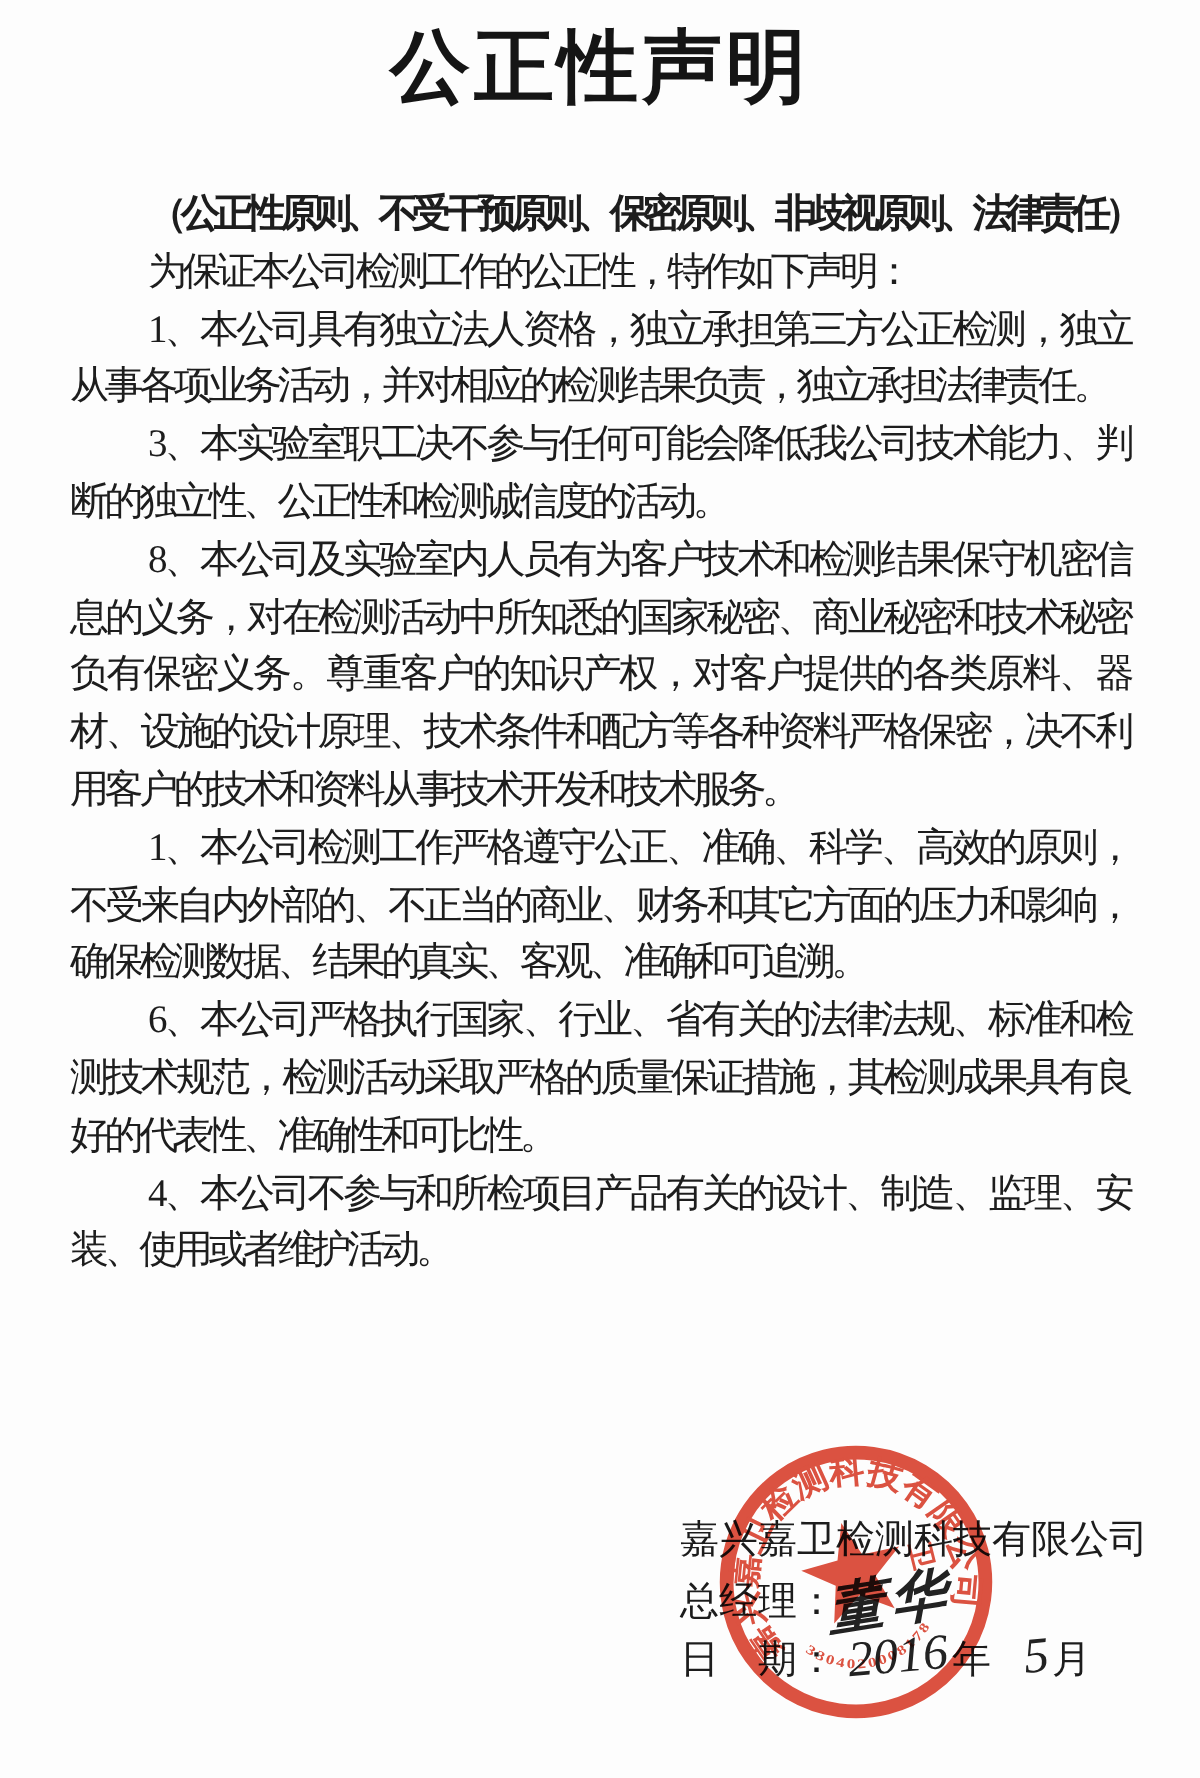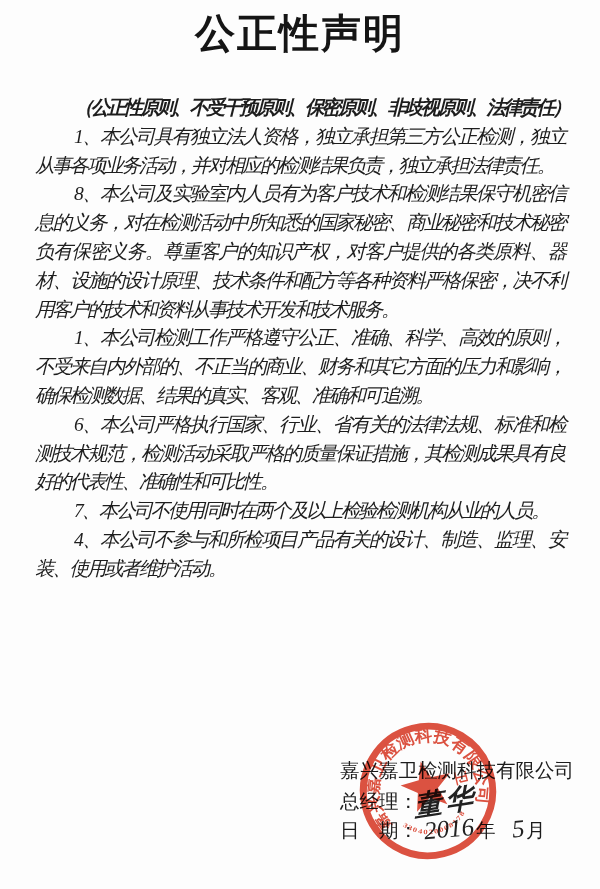--- a/index.html
+++ b/index.html
@@ -13,21 +13,21 @@
 
   .title {
     margin:0; padding-top:7px; text-align:center;
     font-size:40px; font-weight:700; letter-spacing:2px;
     line-height:54px; color:#151515;
   }
 
   .content { margin-top:33px; padding:0 35px; }
   .content p {
     margin:0; font-size:19.5px; line-height:28.8px;
-    letter-spacing:-2.2px; text-align:justify; text-indent:2em;font-style:italic;
+    letter-spacing:-2.2px; text-align:justify; text-indent:2em;
   }
   p.principles { font-weight:700; letter-spacing:-3px; white-space:nowrap; }
 
   .sig {
     position:absolute; left:340px; top:756px; z-index:1;
     font-size:19.5px; line-height:29.2px; color:#1c1c1c;
   }
   .sig-line { white-space:nowrap; }
   .hand {
     display:inline-block; font-style:italic; line-height:1;
@@ -54,25 +54,26 @@
 </style>
 </head>
 <body>
 
 <div class="page">
 
   <h1 class="title">公正性声明</h1>
 
   <div class="content">
     <p class="principles">（公正性原则、不受干预原则、保密原则、非歧视原则、法律责任）</p>
+    <p>为保证本公司检测工作的公正性，特作如下声明：</p>
     <p>1、本公司具有独立法人资格，独立承担第三方公正检测，独立从事各项业务活动，并对相应的检测结果负责，独立承担法律责任。</p>
+    <p>3、本实验室职工决不参与任何可能会降低我公司技术能力、判断的独立性、公正性和检测诚信度的活动。</p>
     <p>8、本公司及实验室内人员有为客户技术和检测结果保守机密信息的义务，对在检测活动中所知悉的国家秘密、商业秘密和技术秘密负有保密义务。尊重客户的知识产权，对客户提供的各类原料、器材、设施的设计原理、技术条件和配方等各种资料严格保密，决不利用客户的技术和资料从事技术开发和技术服务。</p>
     <p>1、本公司检测工作严格遵守公正、准确、科学、高效的原则，不受来自内外部的、不正当的商业、财务和其它方面的压力和影响，确保检测数据、结果的真实、客观、准确和可追溯。</p>
     <p>6、本公司严格执行国家、行业、省有关的法律法规、标准和检测技术规范，检测活动采取严格的质量保证措施，其检测成果具有良好的代表性、准确性和可比性。</p>
-    <p>7、本公司不使用同时在两个及以上检验检测机构从业的人员。</p>
     <p>4、本公司不参与和所检项目产品有关的设计、制造、监理、安装、使用或者维护活动。</p>
   </div>
 
   <div class="sig">
     <div class="sig-line">嘉兴嘉卫检测科技有限公司</div>
     <div class="sig-line">
       <span>总经理：</span><span class="hand name">董华</span>
     </div>
     <div class="sig-line">
       <span>日　期：</span><span class="hand year">2016</span><span>年</span><span class="hand month">5</span><span>月</span>

